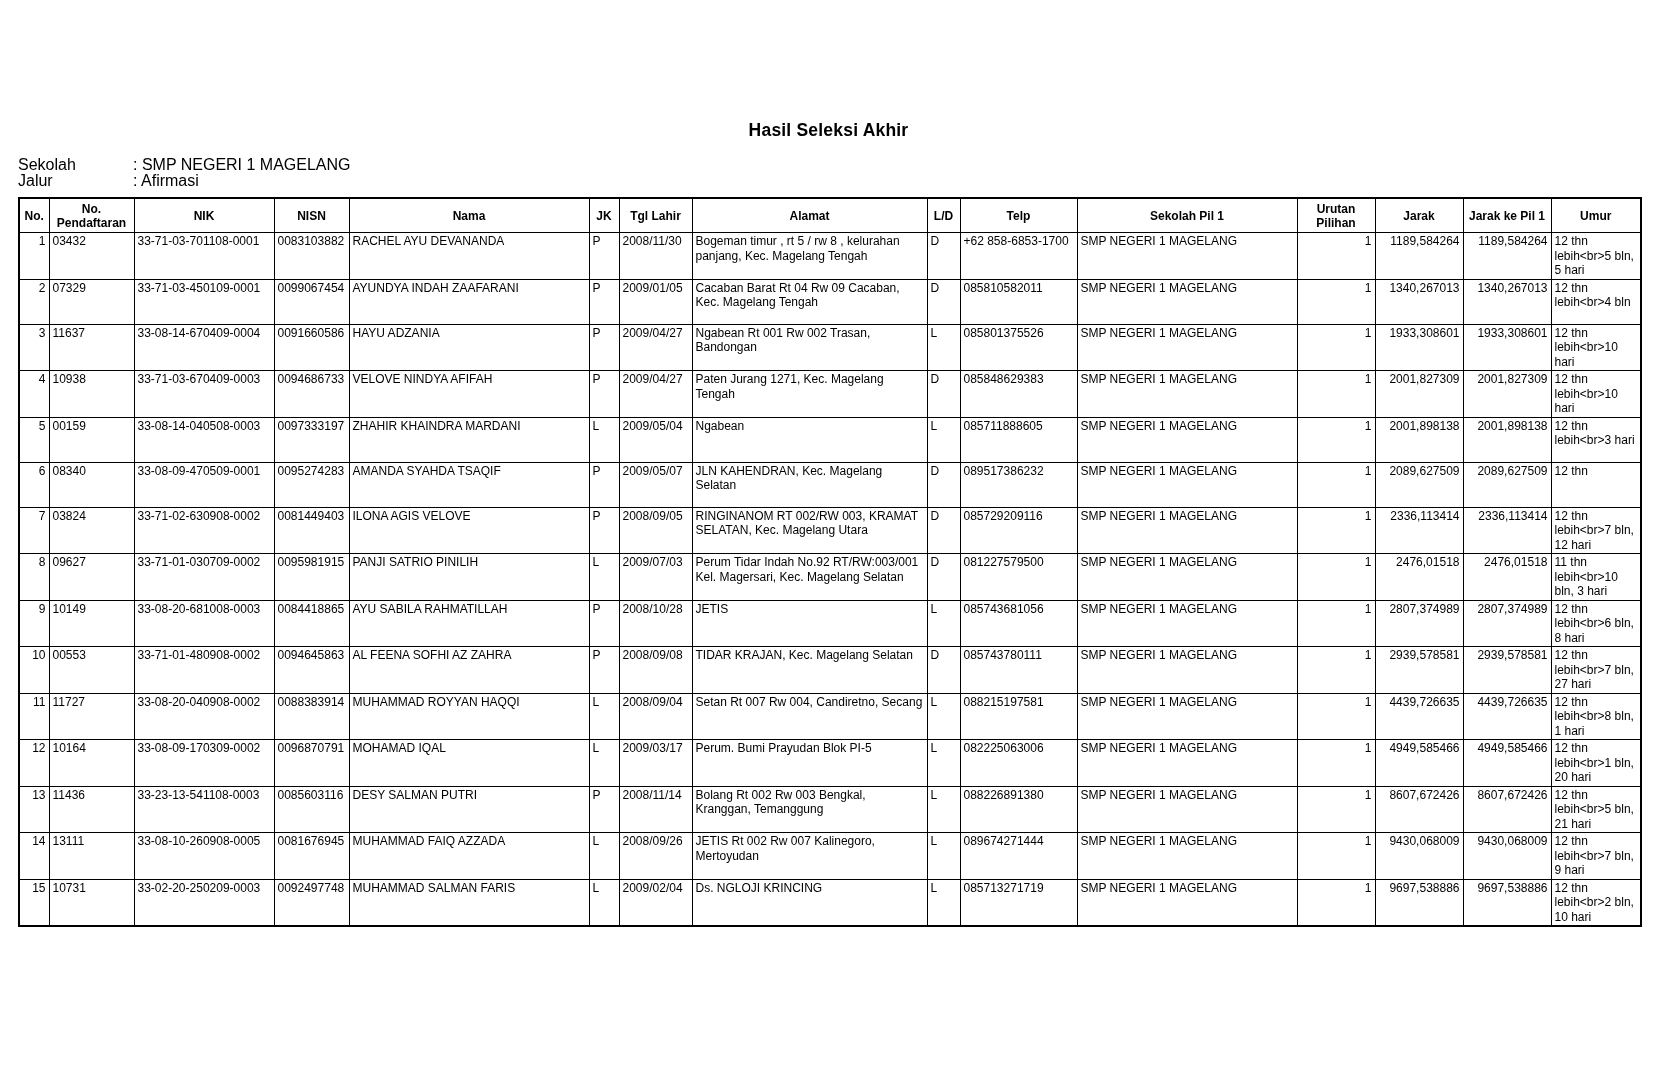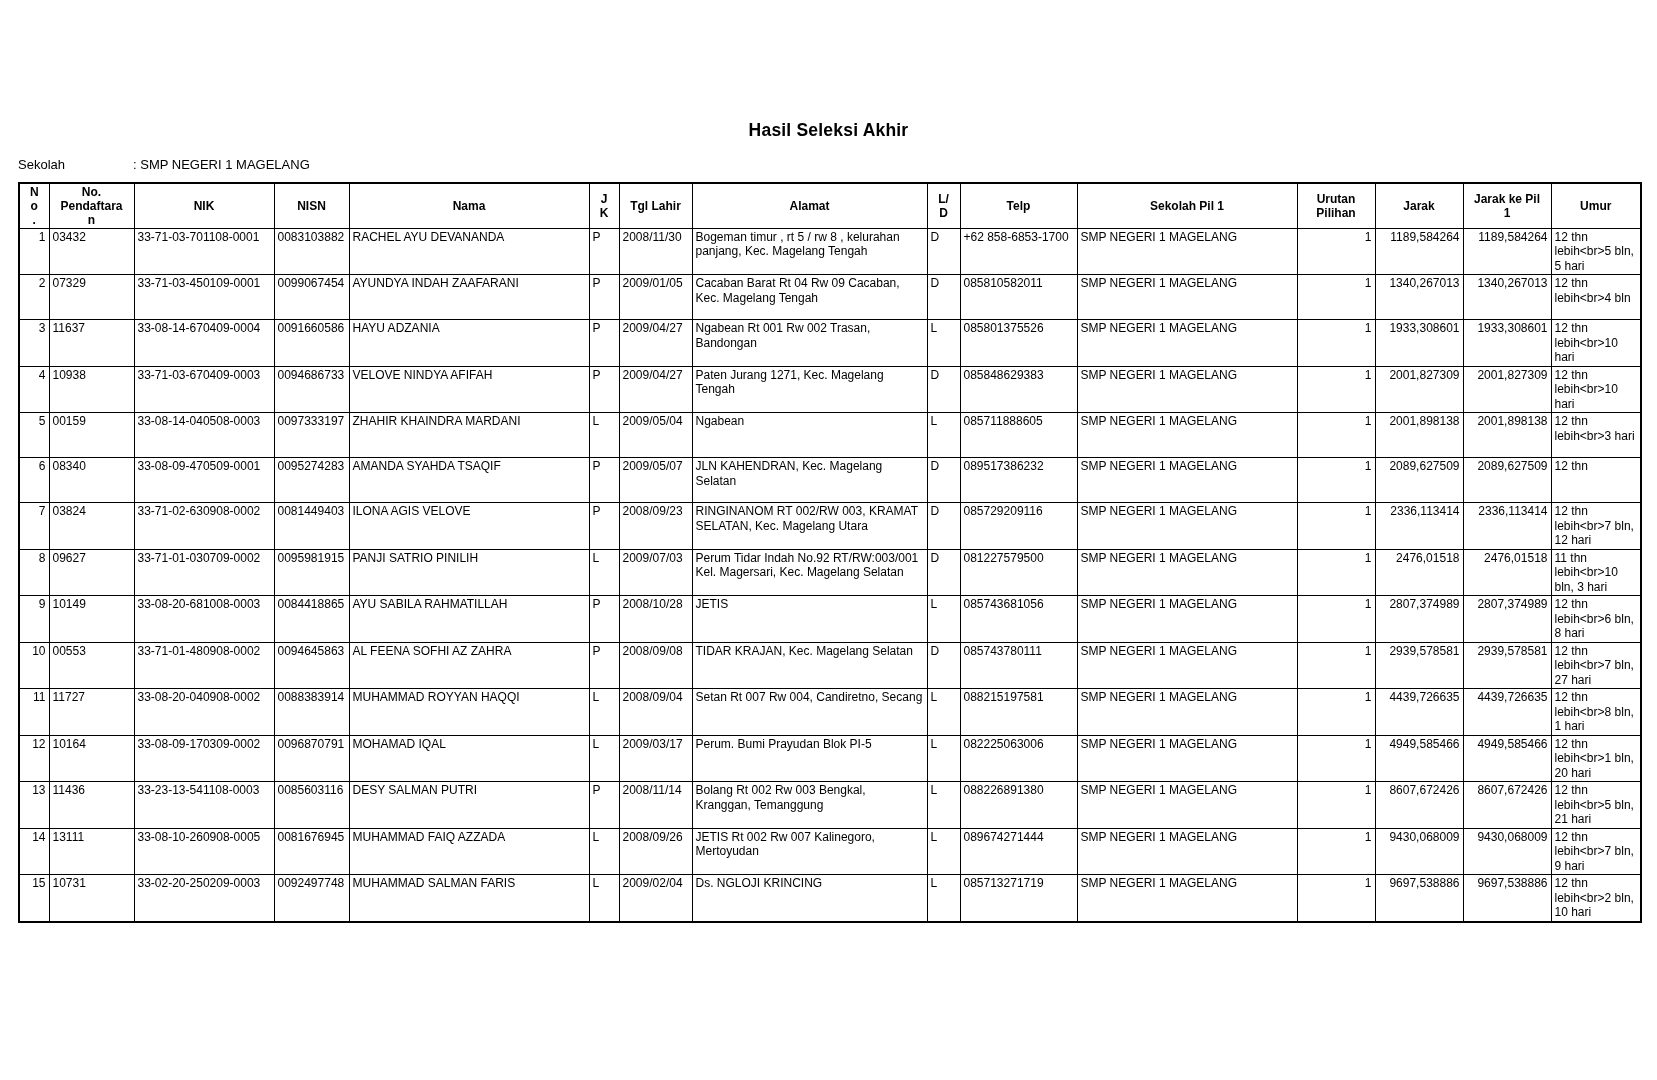--- a/index.html
+++ b/index.html
@@ -12,21 +12,21 @@
   }
   .page { width: 1657px; height: 1080px; background: #ffffff; }
   .title {
     margin: 0;
     padding-top: 120px;
     text-align: center;
     font-size: 17.5px;
     font-weight: bold;
     letter-spacing: 0.2px;
   }
-  .meta { margin: 16px 0 0 18px; font-size: 13px; }
+  .meta { margin: 16px 0 0 18px; font-size: 16px; }
   .meta-row { display: flex; line-height: 15.5px; }
   .meta-label { width: 115px; }
   table.results {
     margin: 9px 0 0 18px;
     border-collapse: collapse;
     table-layout: fixed;
     width: 1622px;
     border: 2px solid #000;
   }
   th, td {
@@ -36,36 +36,40 @@
     vertical-align: top;
     word-wrap: break-word;
     overflow-wrap: break-word;
   }
   th {
     text-align: center;
     vertical-align: middle;
     font-weight: bold;
     line-height: 14px;
     height: 31px;
-    padding: 1px 10px;
+    padding: 1px 2px;
   }
   td { height: 42px; line-height: 14.5px; }
   .al-r { text-align: right; }
   .al-l { text-align: left; }
 </style>
 </head>
 <body>
 
 <div class="page">
   <h1 class="title">Hasil Seleksi Akhir</h1>
 
   <div class="meta">
     <div class="meta-row">
       <span class="meta-label">Sekolah</span>
       <span class="meta-value">: SMP NEGERI 1 MAGELANG</span>
+    </div>
+    <div class="meta-row">
+      <span class="meta-label">Jalur</span>
+      <span class="meta-value">: Afirmasi</span>
     </div>
   </div>
 
   <table class="results">
     <colgroup>
       <col style="width:30px">
         <col style="width:85px">
         <col style="width:140px">
       <col style="width:75px">
         <col style="width:240px">
@@ -202,21 +206,21 @@
           <td class="al-r">2089,627509</td>
           <td class="al-l">12 thn</td>
         </tr>
         <tr>
           <td class="al-r">7</td>
           <td class="al-l">03824</td>
           <td class="al-l">33-71-02-630908-0002</td>
           <td class="al-l">0081449403</td>
           <td class="al-l">ILONA AGIS VELOVE</td>
           <td class="al-l">P</td>
-          <td class="al-l">2008/09/23</td>
+          <td class="al-l">2008/09/05</td>
           <td class="al-l">RINGINANOM RT 002/RW 003, KRAMAT SELATAN, Kec. Magelang Utara</td>
           <td class="al-l">D</td>
           <td class="al-l">085729209116</td>
           <td class="al-l">SMP NEGERI 1 MAGELANG</td>
           <td class="al-r">1</td>
           <td class="al-r">2336,113414</td>
           <td class="al-r">2336,113414</td>
           <td class="al-l">12 thn lebih&lt;br&gt;7 bln, 12 hari</td>
         </tr>
         <tr>

